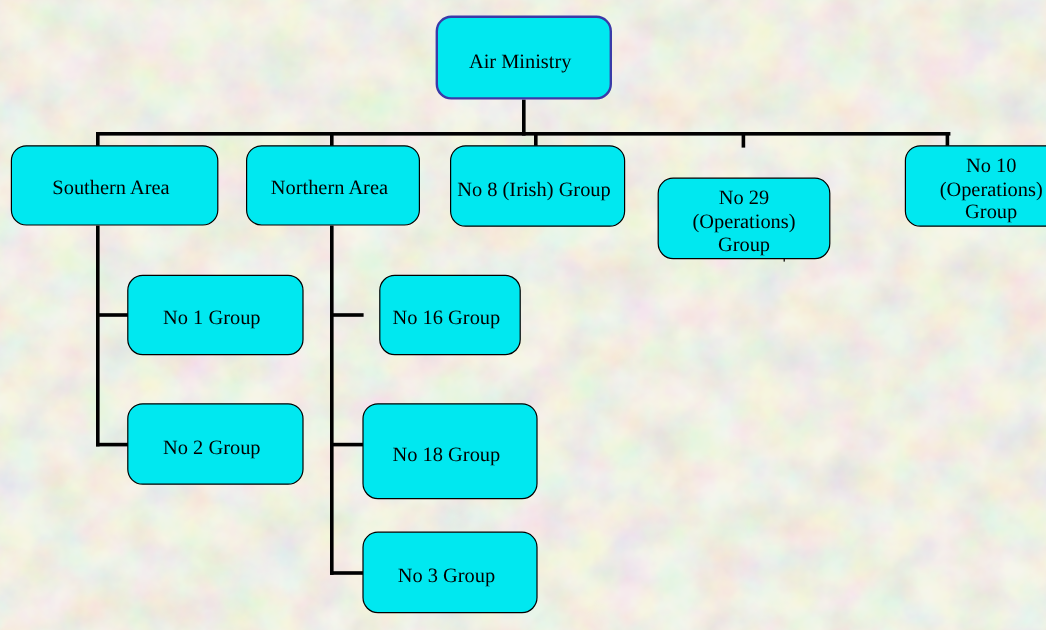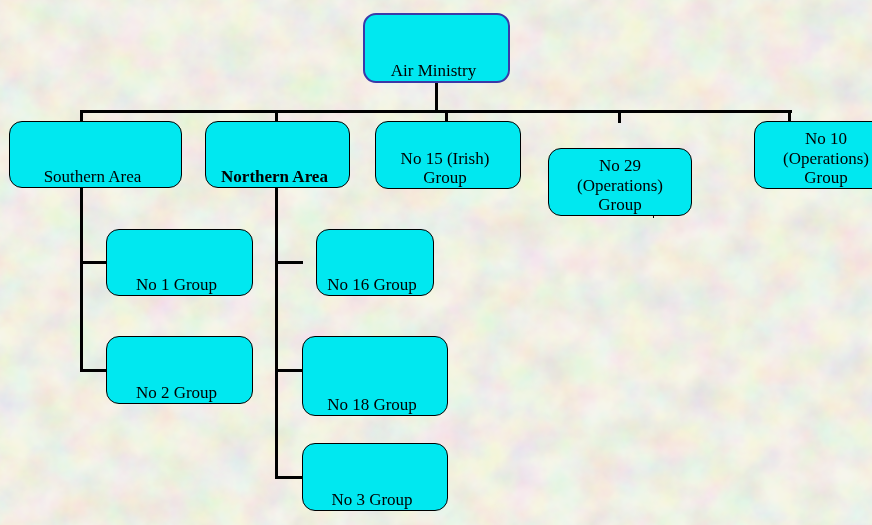--- a/index.html
+++ b/index.html
@@ -26,21 +26,21 @@
     width: 872px; height: 525px;
     z-index: 1;
   }
   .node {
     position: absolute;
     box-sizing: border-box;
     background: var(--node-fill, #00e8f0);
     border: 1.6px solid var(--node-border, #000000);
     border-radius: 13px;
     display: flex;
-    align-items: flex-end;
+    align-items: center;
     justify-content: center;
     text-align: center;
     padding: 5px 10px 0 4px;
     color: var(--text, #000000);
     font-size: 17px;
     line-height: 1.16;
   }
   .node.root {
     border: 2px solid var(--root-border, #3a3aa8);
     padding-top: 7px;
@@ -93,26 +93,26 @@
     <div class="orphan" style="left:653px; top:194px; width:1px; height:24px;"></div>
 
     <div class="node root" style="left:363px; top:13px;  width:147px; height:70px;">
       <span>Air Ministry</span>
     </div>
 
     <div class="node" style="left:9px;   top:121px; width:173px; height:67px;">
       <span>Southern Area</span>
     </div>
 
-    <div class="node" style="left:205px; top:121px; width:145px; height:67px;font-weight:bold;">
+    <div class="node" style="left:205px; top:121px; width:145px; height:67px;">
       <span>Northern Area</span>
     </div>
 
     <div class="node" style="left:375px; top:121px; width:146px; height:68px;">
-      <span>No 15 (Irish) Group</span>
+      <span>No 8 (Irish) Group</span>
     </div>
 
     <div class="node tight" style="left:548px; top:121px; width:144px; height:68px;margin-top:27px;">
       <span>No 29 (Operations) Group</span>
     </div>
 
     <div class="node tight" style="left:718px; top:121px; width:144px; height:68px;margin-left:36px;">
       <span>No 10 (Operations) Group</span>
     </div>
 

